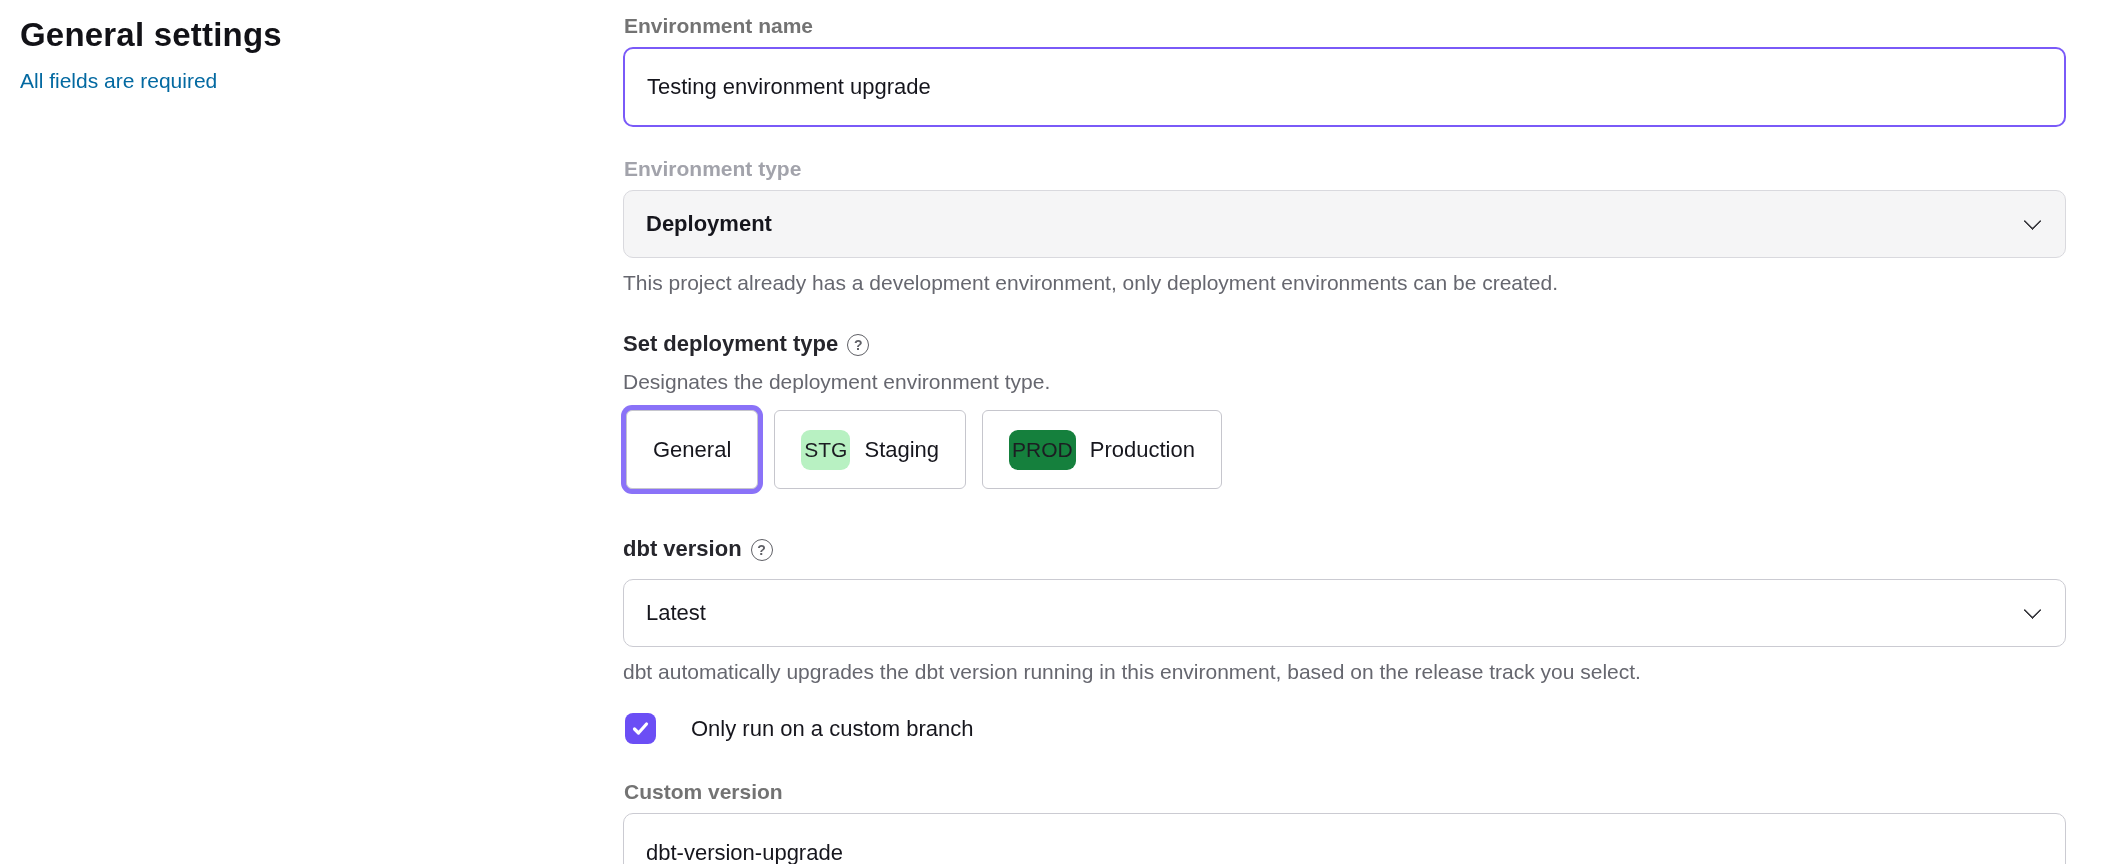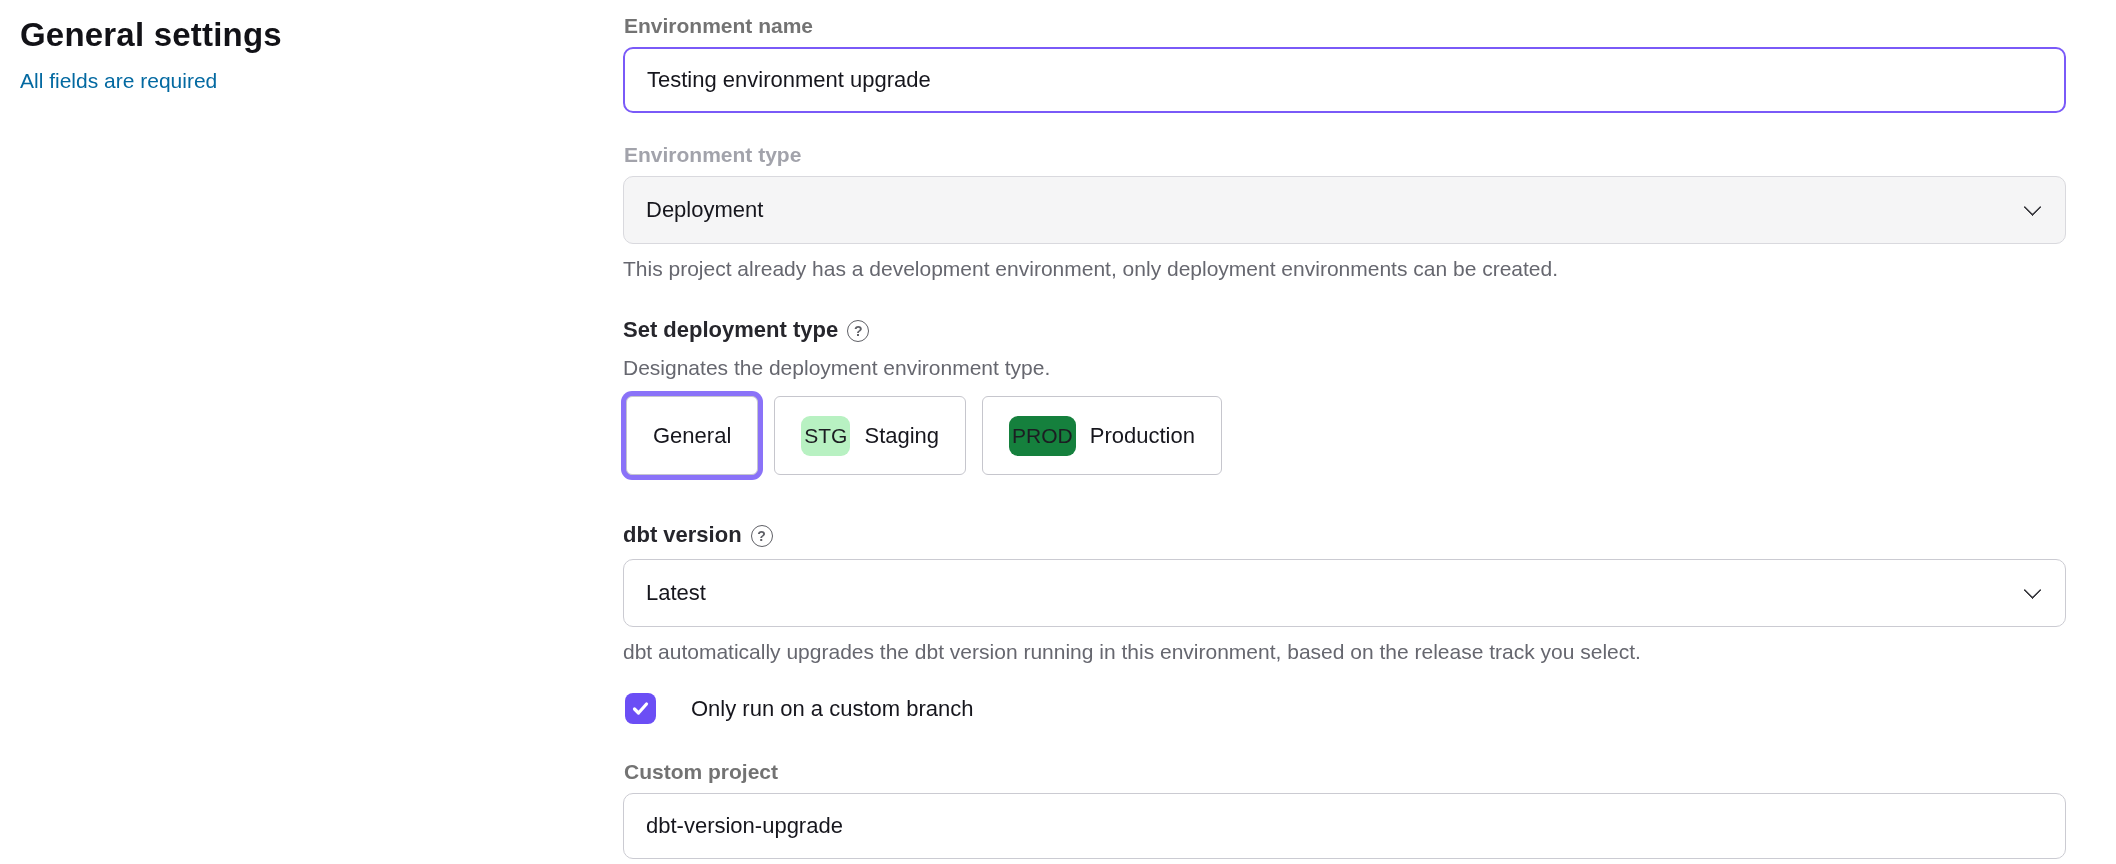--- a/index.html
+++ b/index.html
@@ -16,39 +16,39 @@
   .page-subtitle { margin-top: 15px; font-size: 21px; color: #0369a1; }
 
   .form-col { width: 1443px; padding-top: 14px; }
 
   .field-label { display: block; font-size: 21px; font-weight: 600; color: #737373; margin: 0 0 9px 1px; }
   .field-label.disabled { color: #a2a3ab; }
   .section-label { display: flex; align-items: center; gap: 9px; font-size: 22px; font-weight: 700; color: #26262c; }
   .helper-text { font-size: 21px; color: #66676f; }
 
   .text-input {
-    width: 100%; height: 66px;
+    width: 100%; height: 80px;
     border: 1.5px solid #cbcbd2; border-radius: 10px;
     background: #ffffff;
     font-family: inherit; font-size: 22px; color: #16161d;
     padding: 0 22px; outline: none; display: block;
   }
   .text-input.focused { border: 2.5px solid #7a5af8; }
 
   .select-box {
     position: relative;
     width: 100%; height: 68px;
     border: 1.5px solid #cbcbd2; border-radius: 10px;
     background: #ffffff;
     display: flex; align-items: center;
     font-size: 22px; color: #16161d;
     padding: 0 56px 0 22px;
     cursor: pointer;
   }
-  .select-box.disabled { background: #f5f5f6; border-color: #d9d9de; }
+  .select-box.disabled { background: #f5f5f6; border-color: #d9d9de; font-weight: bold; }
   .chevron {
     position: absolute; right: 26px; top: 50%;
     width: 13px; height: 13px;
     border-right: 2px solid #3c3c42; border-bottom: 2px solid #3c3c42;
     transform: translateY(-72%) rotate(45deg);
     border-radius: 1px;
   }
 
   .help-icon {
     display: inline-flex; align-items: center; justify-content: center;
@@ -137,35 +137,35 @@
           <span>Production</span>
         </button>
       </div>
     </div>
 
     <div class="mt-46">
       <div class="section-label" style="font-weight:700;">
         <span>dbt version</span>
         <span class="help-icon">?</span>
       </div>
-      <div class="select-box" style="margin-top:11px;align-items:center;">
+      <div class="select-box" style="margin-top:17px;align-items:center;">
         <span>Latest</span>
         <span class="chevron"></span>
       </div>
       <div class="helper-text helper-gap">dbt automatically upgrades the dbt version running in this environment, based on the release track you select.</div>
     </div>
 
     <div class="checkbox-row mt-28">
       <span class="checkbox">
         <svg width="19" height="19" viewBox="0 0 19 19">
           <polyline points="3.5,10 7.5,14 15.5,5" fill="none" stroke="#ffffff" stroke-width="3.2" stroke-linecap="round" stroke-linejoin="round"></polyline>
         </svg>
       </span>
       <span class="checkbox-label">Only run on a custom branch</span>
     </div>
 
     <div class="mt-36">
-      <label class="field-label">Custom project</label>
+      <label class="field-label">Custom version</label>
       <input class="text-input" type="text" value="dbt-version-upgrade" style="">
     </div>
 
   </div>
 </div>
 
 </body></html>

